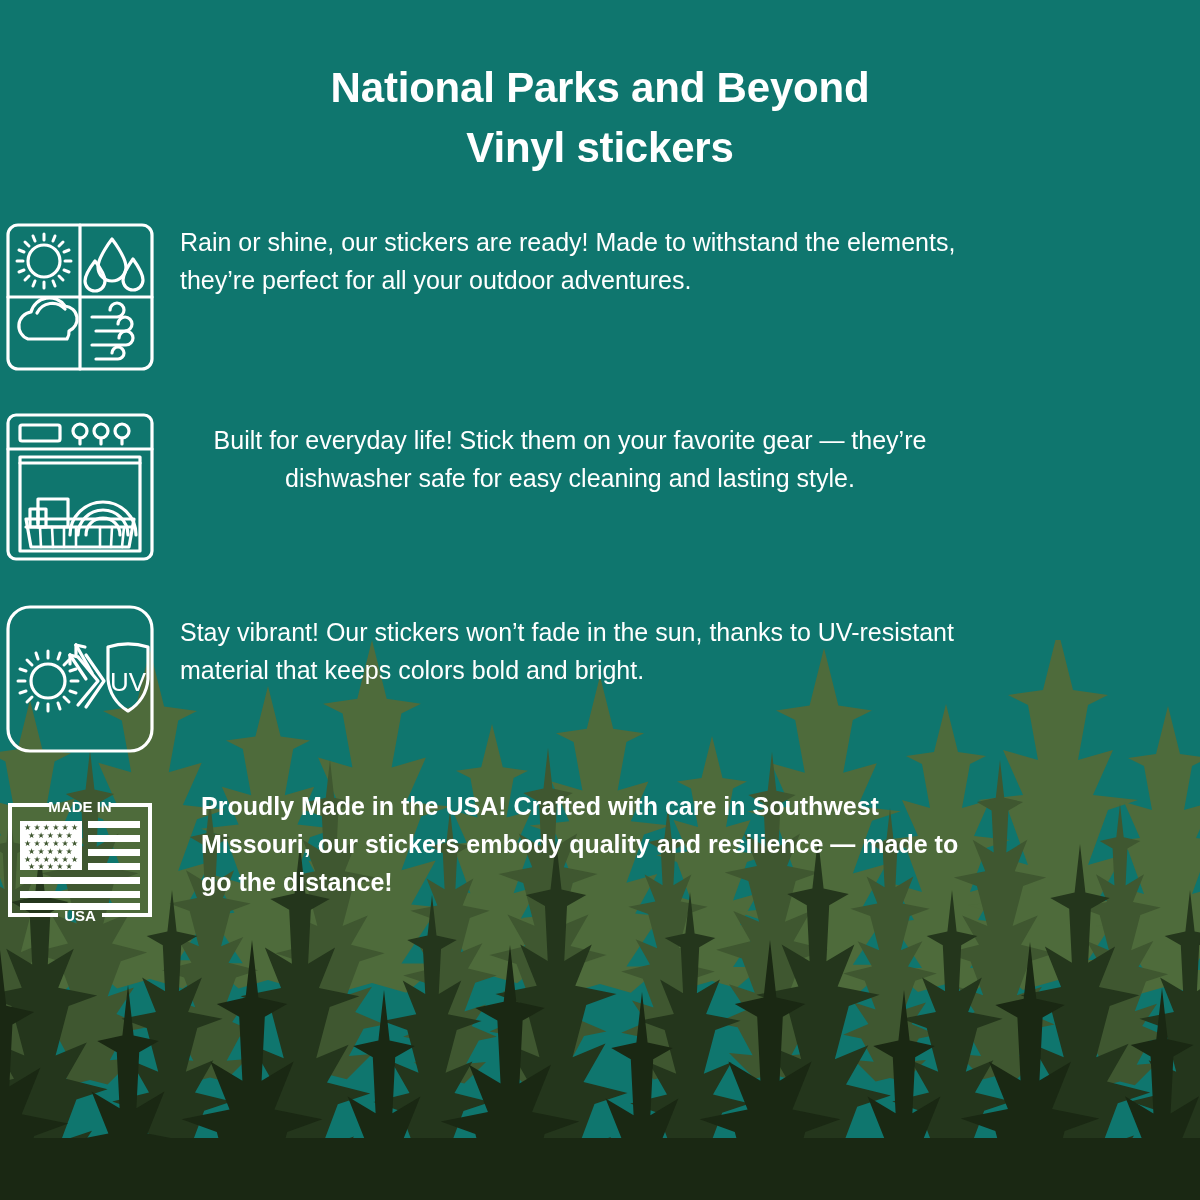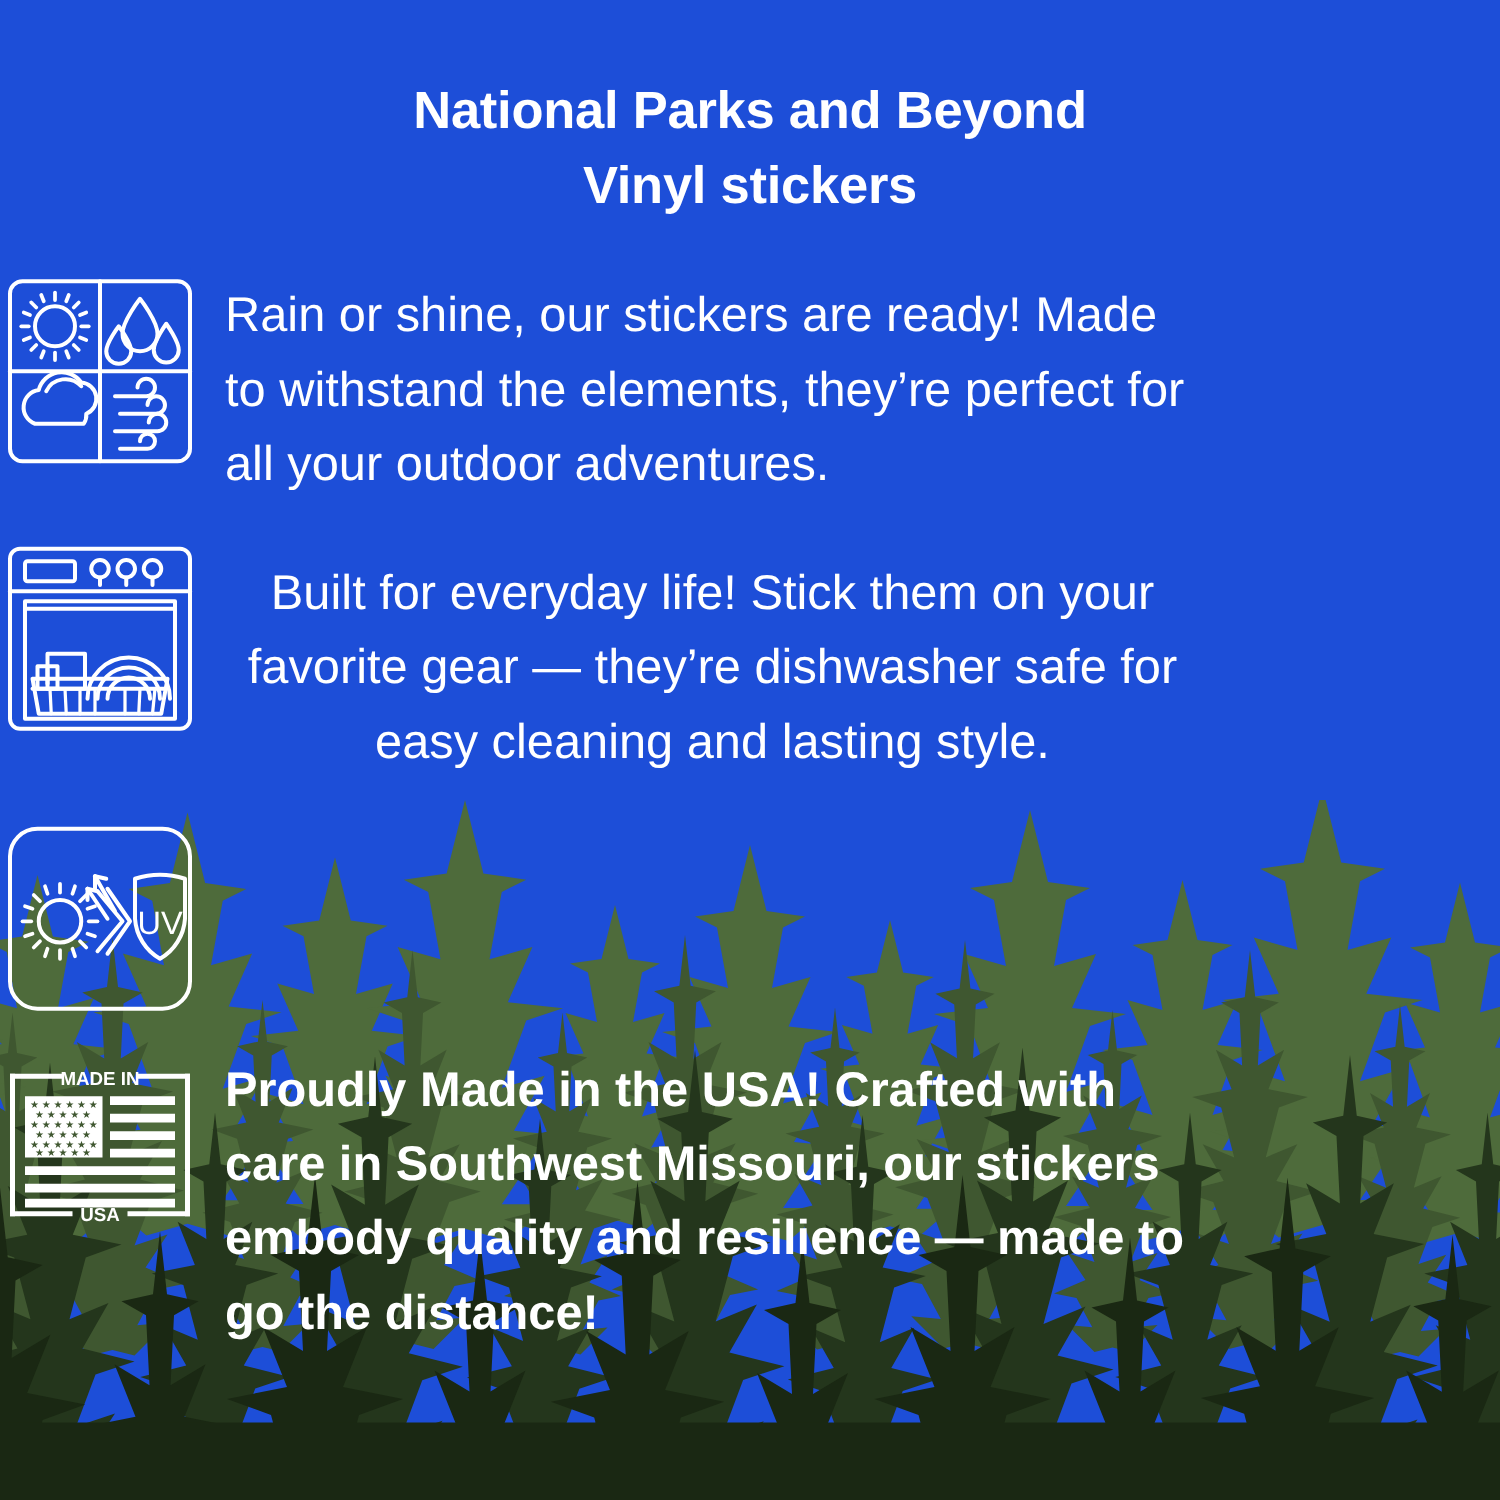--- a/index.html
+++ b/index.html
@@ -5,21 +5,21 @@
   html,body{margin:0;padding:0;}
   body{
     width:1200px;height:1200px;
     background:#332f49;
     font-family:"Liberation Sans", sans-serif;
     overflow:hidden;
   }
   #poster{
     position:relative;
     width:1200px;height:1200px;
-    background:#1d4ed8;
+    background:#0f766e;
     overflow:hidden;
   }
   
   #forest{
     position:absolute;left:0;bottom:0;
     width:1200px;height:560px;
     z-index:0;
     pointer-events:none;
   }
   
@@ -53,29 +53,29 @@
     justify-content:flex-start;
     padding-top:4px;
   }
   .icon-box{
     width:160px;height:160px;
   }
   .icon-box svg{display:block;}
   .copy{
     width:780px;
     color:#ffffff;
-    font-size:39px;
+    font-size:25px;
     line-height:1.52;
     padding-top:6px;
   }
   
   .f1{margin-top:0px;}
   .f2{margin-top:26px;}
   .f3{margin-top:28px;}
-  .f4{margin-top:26px;}
+  .f4{margin-top:26px;gap:21px;}
   .f4 .icon-cell{padding-top:10px;}
   .f4 .icon-box{height:130px;}
   .f1 .copy{padding-top:10px;}
   .f2 .copy{padding-top:18px;text-align:center;}
   .f3 .copy{padding-top:18px;}
   .f4 .copy{padding-top:2px;font-weight:bold;}
 </style>
 </head>
 <body>
 
@@ -293,20 +293,21 @@
               <path d="M70 56 L70 65"></path>
             <path d="M92 74 L76 46"></path>
               <path d="M76 46 L85 48"></path>
               <path d="M76 46 L76 56"></path>
 
             <path d="M108 48 a46 30 0 0 1 40 0 v32 a40 40 0 0 1 -20 32 a40 40 0 0 1 -20 -32 Z"></path>
             <text x="128" y="92" font-family="'Liberation Sans', sans-serif" font-size="26" fill="#ffffff" stroke="none" text-anchor="middle">UV</text>
           </svg>
         </div>
       </div>
+      <div class="copy">Stay vibrant! Our stickers won’t fade in the sun, thanks to UV-resistant material that keeps colors bold and bright.</div>
     </div>
 
     <div class="feature f4">
       <div class="icon-cell">
         <div class="icon-box">
           <svg viewBox="0 0 160 130" width="160" height="130" xmlns="http://www.w3.org/2000/svg">
 
             <g stroke="#ffffff" stroke-width="4" fill="none" stroke-linecap="square">
               <line x1="10" y1="10" x2="48" y2="10"></line>
               <line x1="112" y1="10" x2="150" y2="10"></line>

